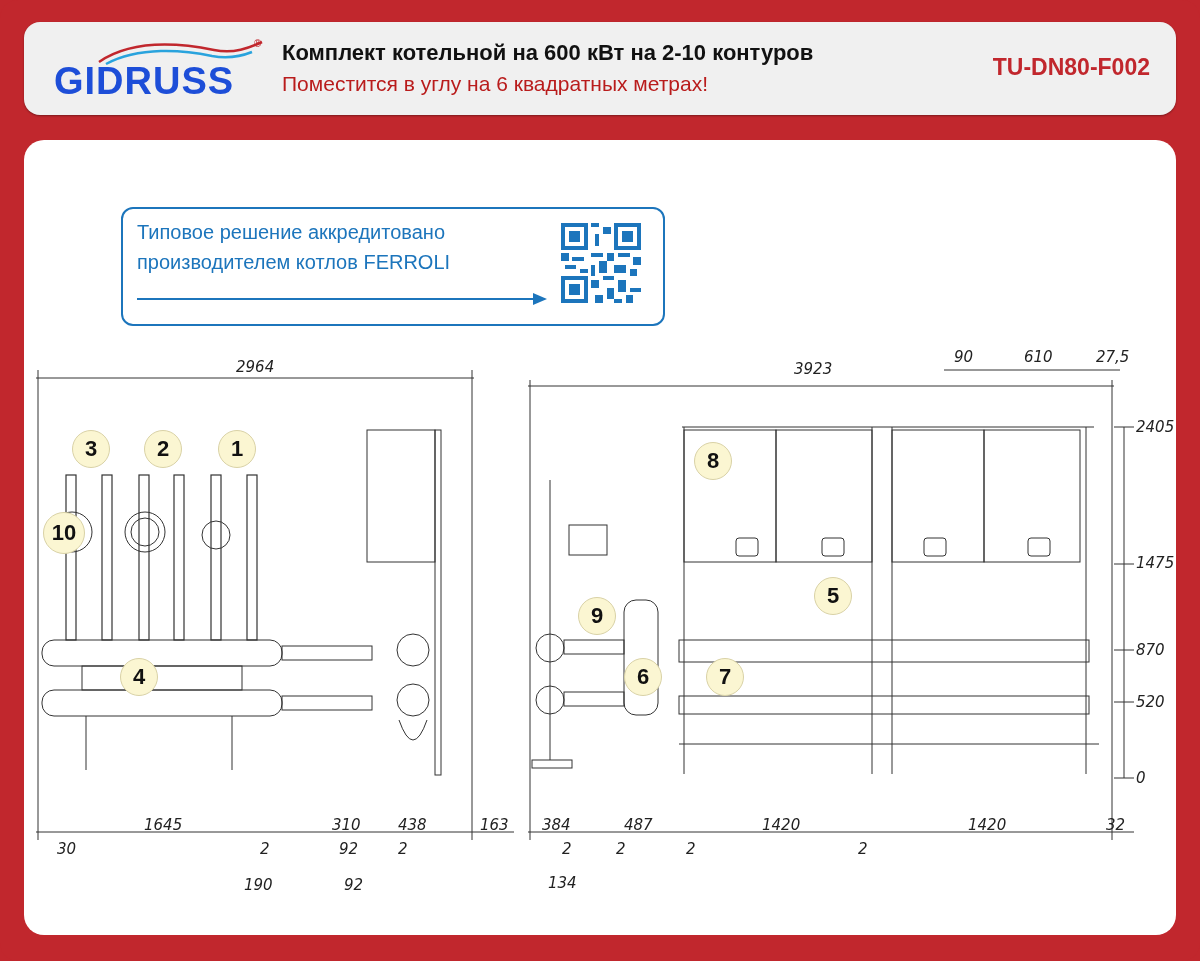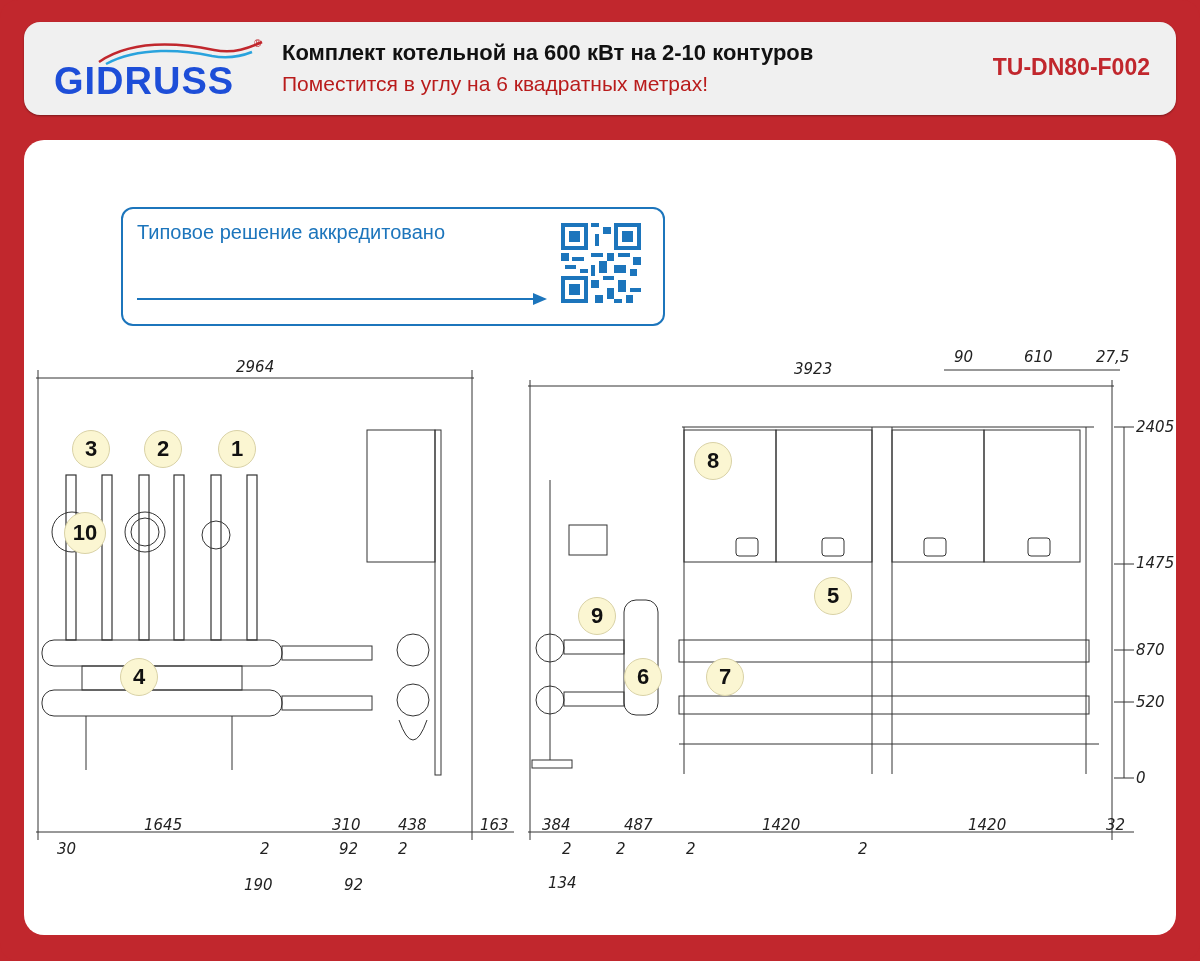--- a/index.html
+++ b/index.html
@@ -155,20 +155,21 @@
       <text class="dim" x="538" y="714" stroke="none">2</text>
       <text class="dim" x="592" y="714" stroke="none">2</text>
       <text class="dim" x="662" y="714" stroke="none">2</text>
       <text class="dim" x="834" y="714" stroke="none">2</text>
       <text class="dim" x="524" y="748" stroke="none">134</text>
     </g>
   </svg>
 
   <div class="callout">
     <div class="callout-line l1">Типовое решение аккредитовано</div>
+    <div class="callout-line l2">производителем котлов FERROLI</div>
     <svg class="callout-arrow" viewBox="0 0 410 12">
       <line x1="0" y1="6" x2="398" y2="6" stroke="#1c75bc" stroke-width="2"></line>
       <polygon points="396,0 410,6 396,12" fill="#1c75bc"></polygon>
     </svg>
     <svg class="qr" viewBox="0 0 21 21" shape-rendering="crispEdges">
       <g fill="#1c75bc">
         <rect x="0" y="0" width="7" height="7"></rect>
           <rect x="1" y="1" width="5" height="5" fill="#fff"></rect>
           <rect x="2" y="2" width="3" height="3"></rect>
         <rect x="14" y="0" width="7" height="7"></rect>
@@ -224,16 +225,16 @@
     </div>
   <div class="marker" style="left:682px;top:518px;">
       <span>7</span>
     </div>
   <div class="marker" style="left:670px;top:302px;">
       <span>8</span>
     </div>
   <div class="marker" style="left:554px;top:457px;">
       <span>9</span>
     </div>
-  <div class="marker" style="left:40px;top:372px;width:40px;height:40px;">
+  <div class="marker" style="left:19px;top:372px;width:40px;height:40px;">
       <span>10</span>
     </div>
 </div>
 
 </body></html>

